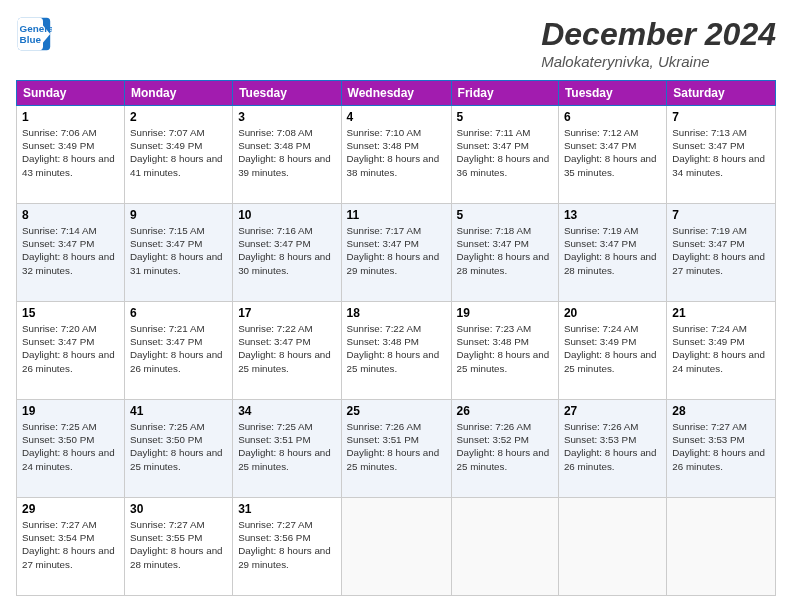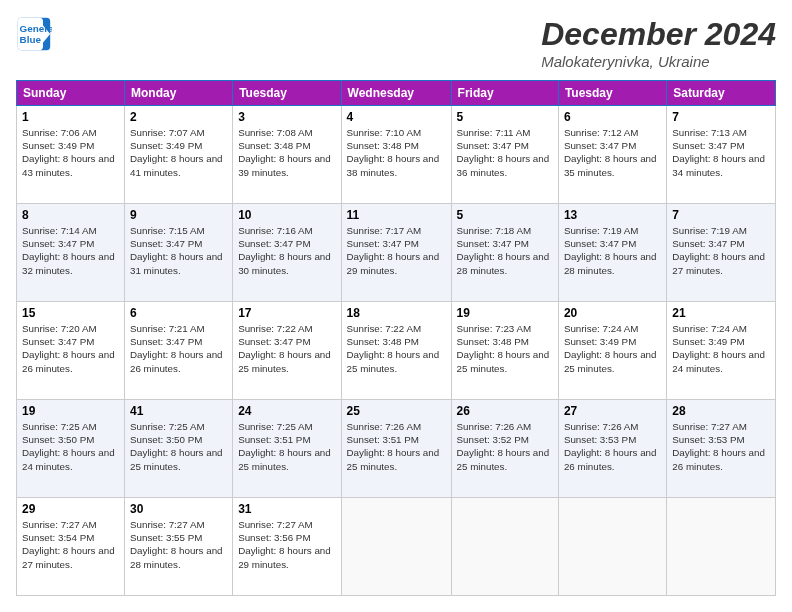--- a/index.html
+++ b/index.html
@@ -140,21 +140,21 @@
           <td><span class="day-num">6</span><span class="day-info">Sunrise: 7:21 AM<br>Sunset: 3:47 PM<br>Daylight: 8 hours and 26 minutes.</span></td>
           <td><span class="day-num">17</span><span class="day-info">Sunrise: 7:22 AM<br>Sunset: 3:47 PM<br>Daylight: 8 hours and 25 minutes.</span></td>
           <td><span class="day-num">18</span><span class="day-info">Sunrise: 7:22 AM<br>Sunset: 3:48 PM<br>Daylight: 8 hours and 25 minutes.</span></td>
           <td><span class="day-num">19</span><span class="day-info">Sunrise: 7:23 AM<br>Sunset: 3:48 PM<br>Daylight: 8 hours and 25 minutes.</span></td>
           <td><span class="day-num">20</span><span class="day-info">Sunrise: 7:24 AM<br>Sunset: 3:49 PM<br>Daylight: 8 hours and 25 minutes.</span></td>
           <td><span class="day-num">21</span><span class="day-info">Sunrise: 7:24 AM<br>Sunset: 3:49 PM<br>Daylight: 8 hours and 24 minutes.</span></td>
         </tr>
         <tr>
           <td><span class="day-num">19</span><span class="day-info">Sunrise: 7:25 AM<br>Sunset: 3:50 PM<br>Daylight: 8 hours and 24 minutes.</span></td>
           <td><span class="day-num">41</span><span class="day-info">Sunrise: 7:25 AM<br>Sunset: 3:50 PM<br>Daylight: 8 hours and 25 minutes.</span></td>
-          <td><span class="day-num">24</span><span class="day-info">Sunrise: 7:25 AM<br>Sunset: 3:51 PM<br>Daylight: 8 hours and 25 minutes.</span></td>
+          <td><span class="day-num">34</span><span class="day-info">Sunrise: 7:25 AM<br>Sunset: 3:51 PM<br>Daylight: 8 hours and 25 minutes.</span></td>
           <td><span class="day-num">25</span><span class="day-info">Sunrise: 7:26 AM<br>Sunset: 3:51 PM<br>Daylight: 8 hours and 25 minutes.</span></td>
           <td><span class="day-num">26</span><span class="day-info">Sunrise: 7:26 AM<br>Sunset: 3:52 PM<br>Daylight: 8 hours and 25 minutes.</span></td>
           <td><span class="day-num">27</span><span class="day-info">Sunrise: 7:26 AM<br>Sunset: 3:53 PM<br>Daylight: 8 hours and 26 minutes.</span></td>
           <td><span class="day-num">28</span><span class="day-info">Sunrise: 7:27 AM<br>Sunset: 3:53 PM<br>Daylight: 8 hours and 26 minutes.</span></td>
         </tr>
         <tr>
           <td><span class="day-num">29</span><span class="day-info">Sunrise: 7:27 AM<br>Sunset: 3:54 PM<br>Daylight: 8 hours and 27 minutes.</span></td>
           <td><span class="day-num">30</span><span class="day-info">Sunrise: 7:27 AM<br>Sunset: 3:55 PM<br>Daylight: 8 hours and 28 minutes.</span></td>
           <td><span class="day-num">31</span><span class="day-info">Sunrise: 7:27 AM<br>Sunset: 3:56 PM<br>Daylight: 8 hours and 29 minutes.</span></td>
           <td class="empty-cell"></td>

